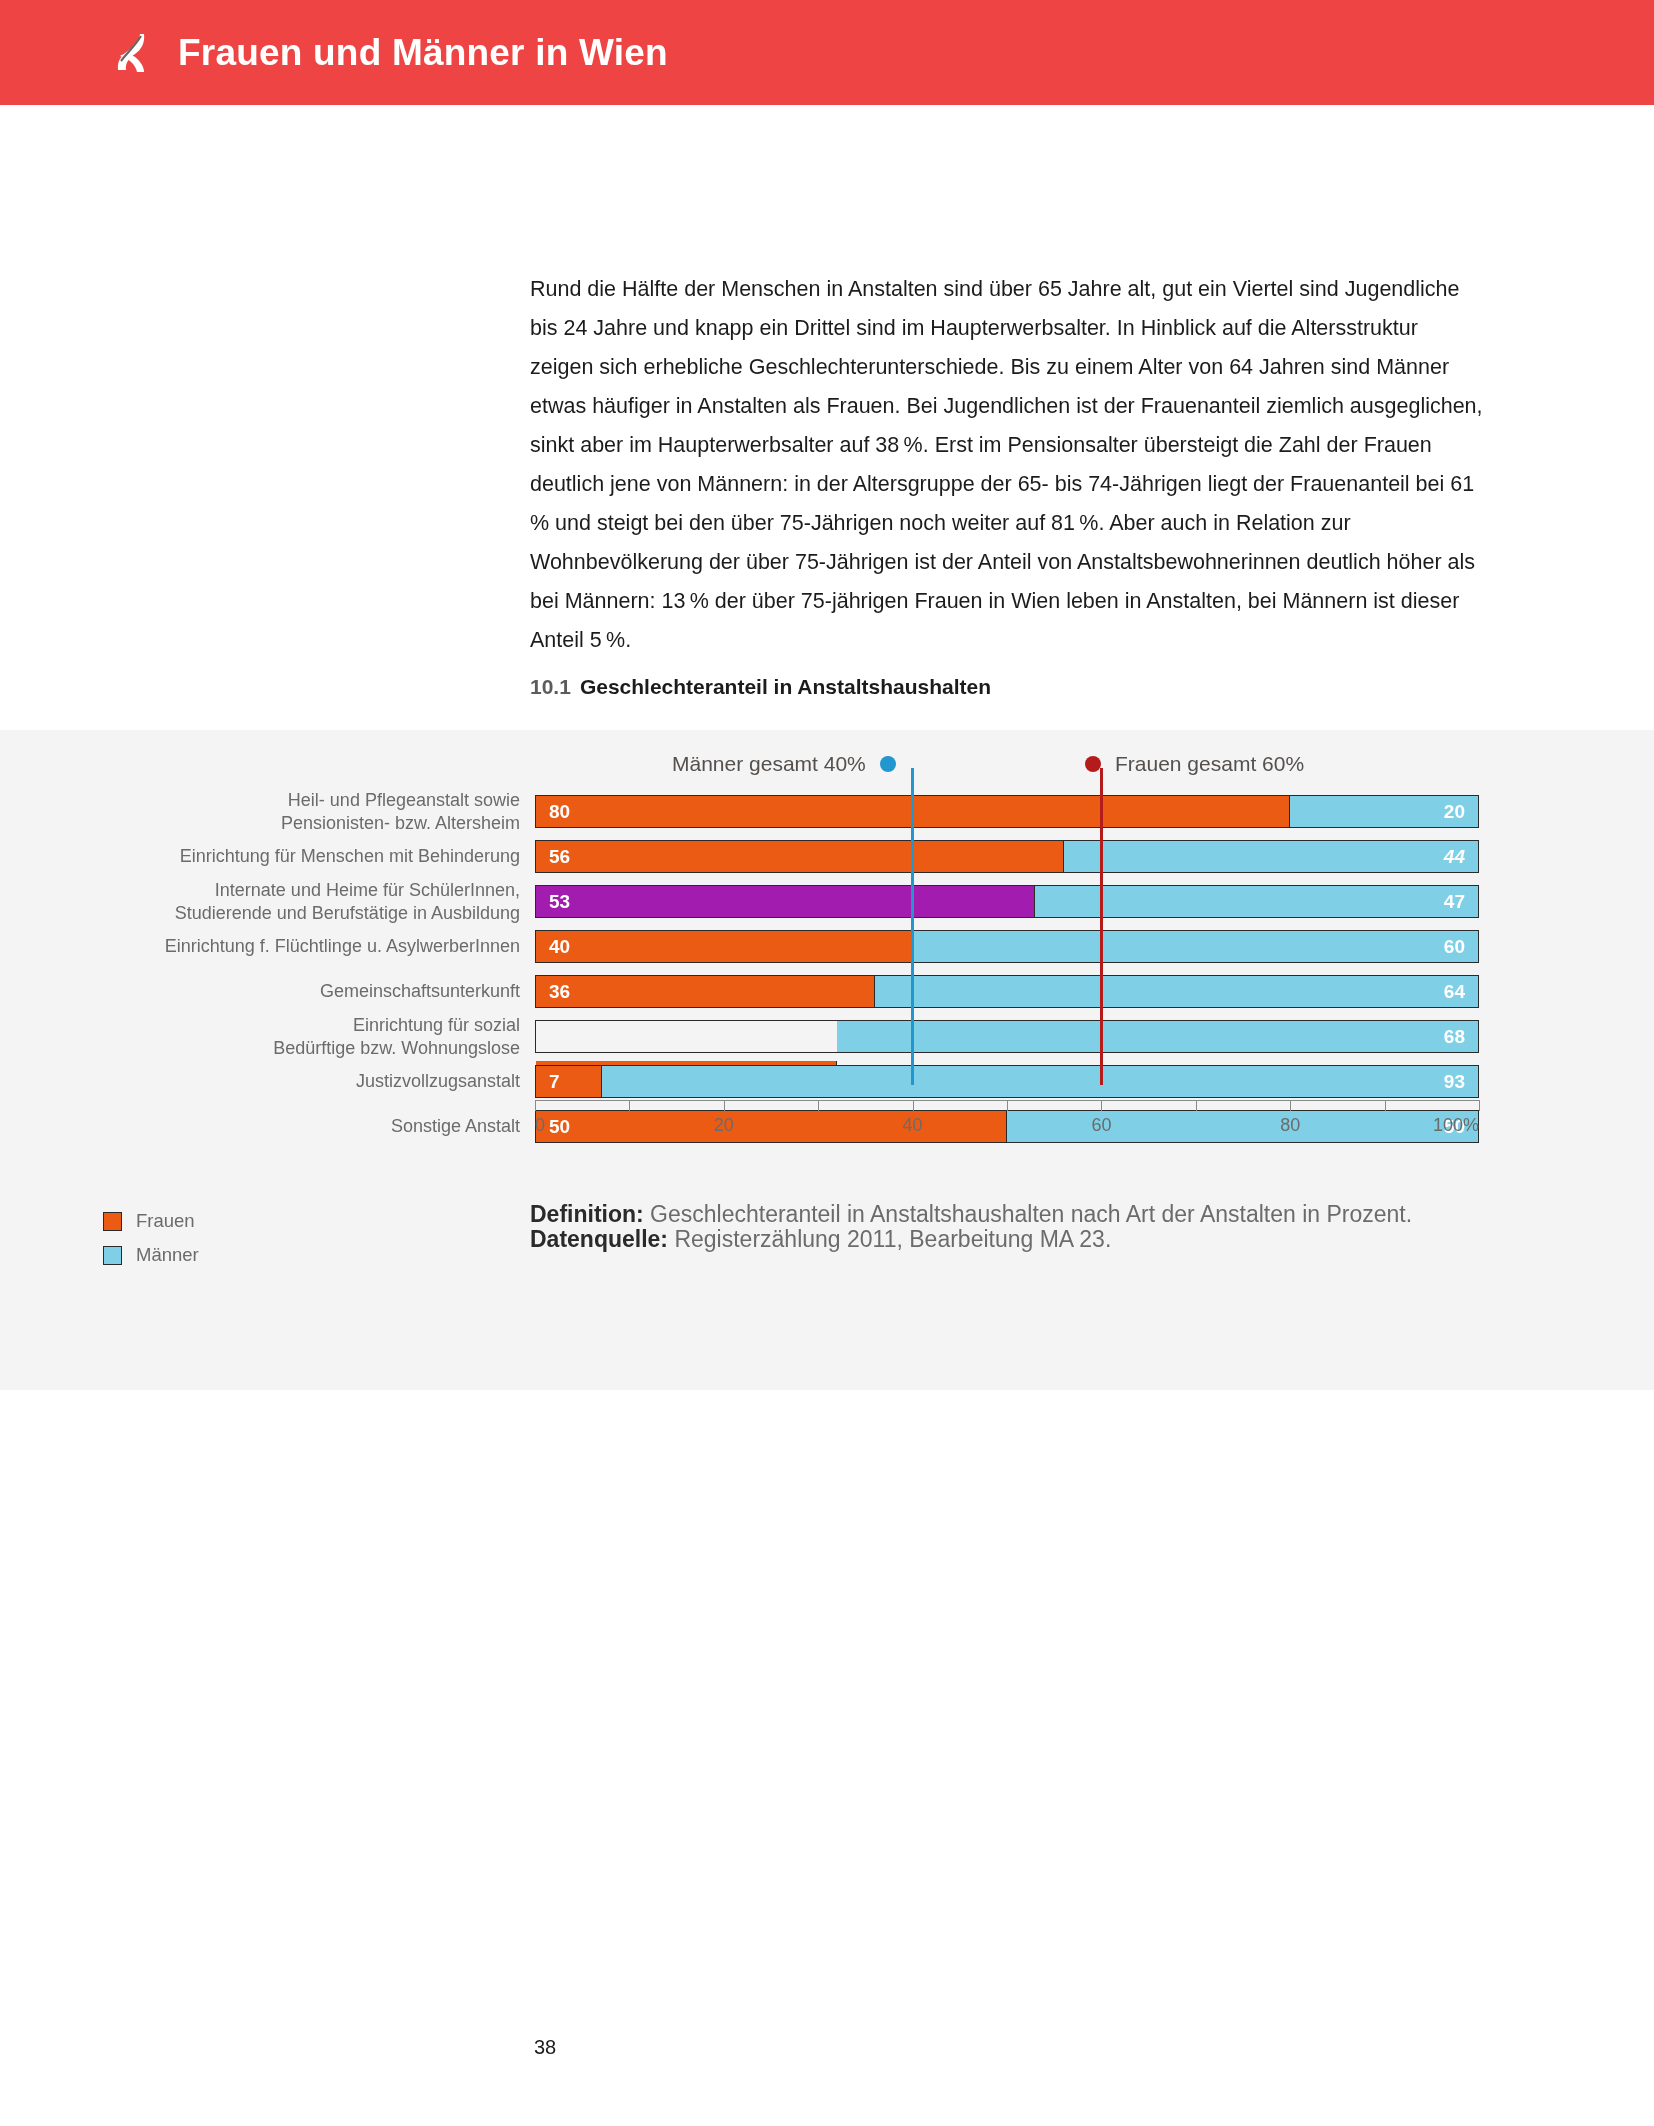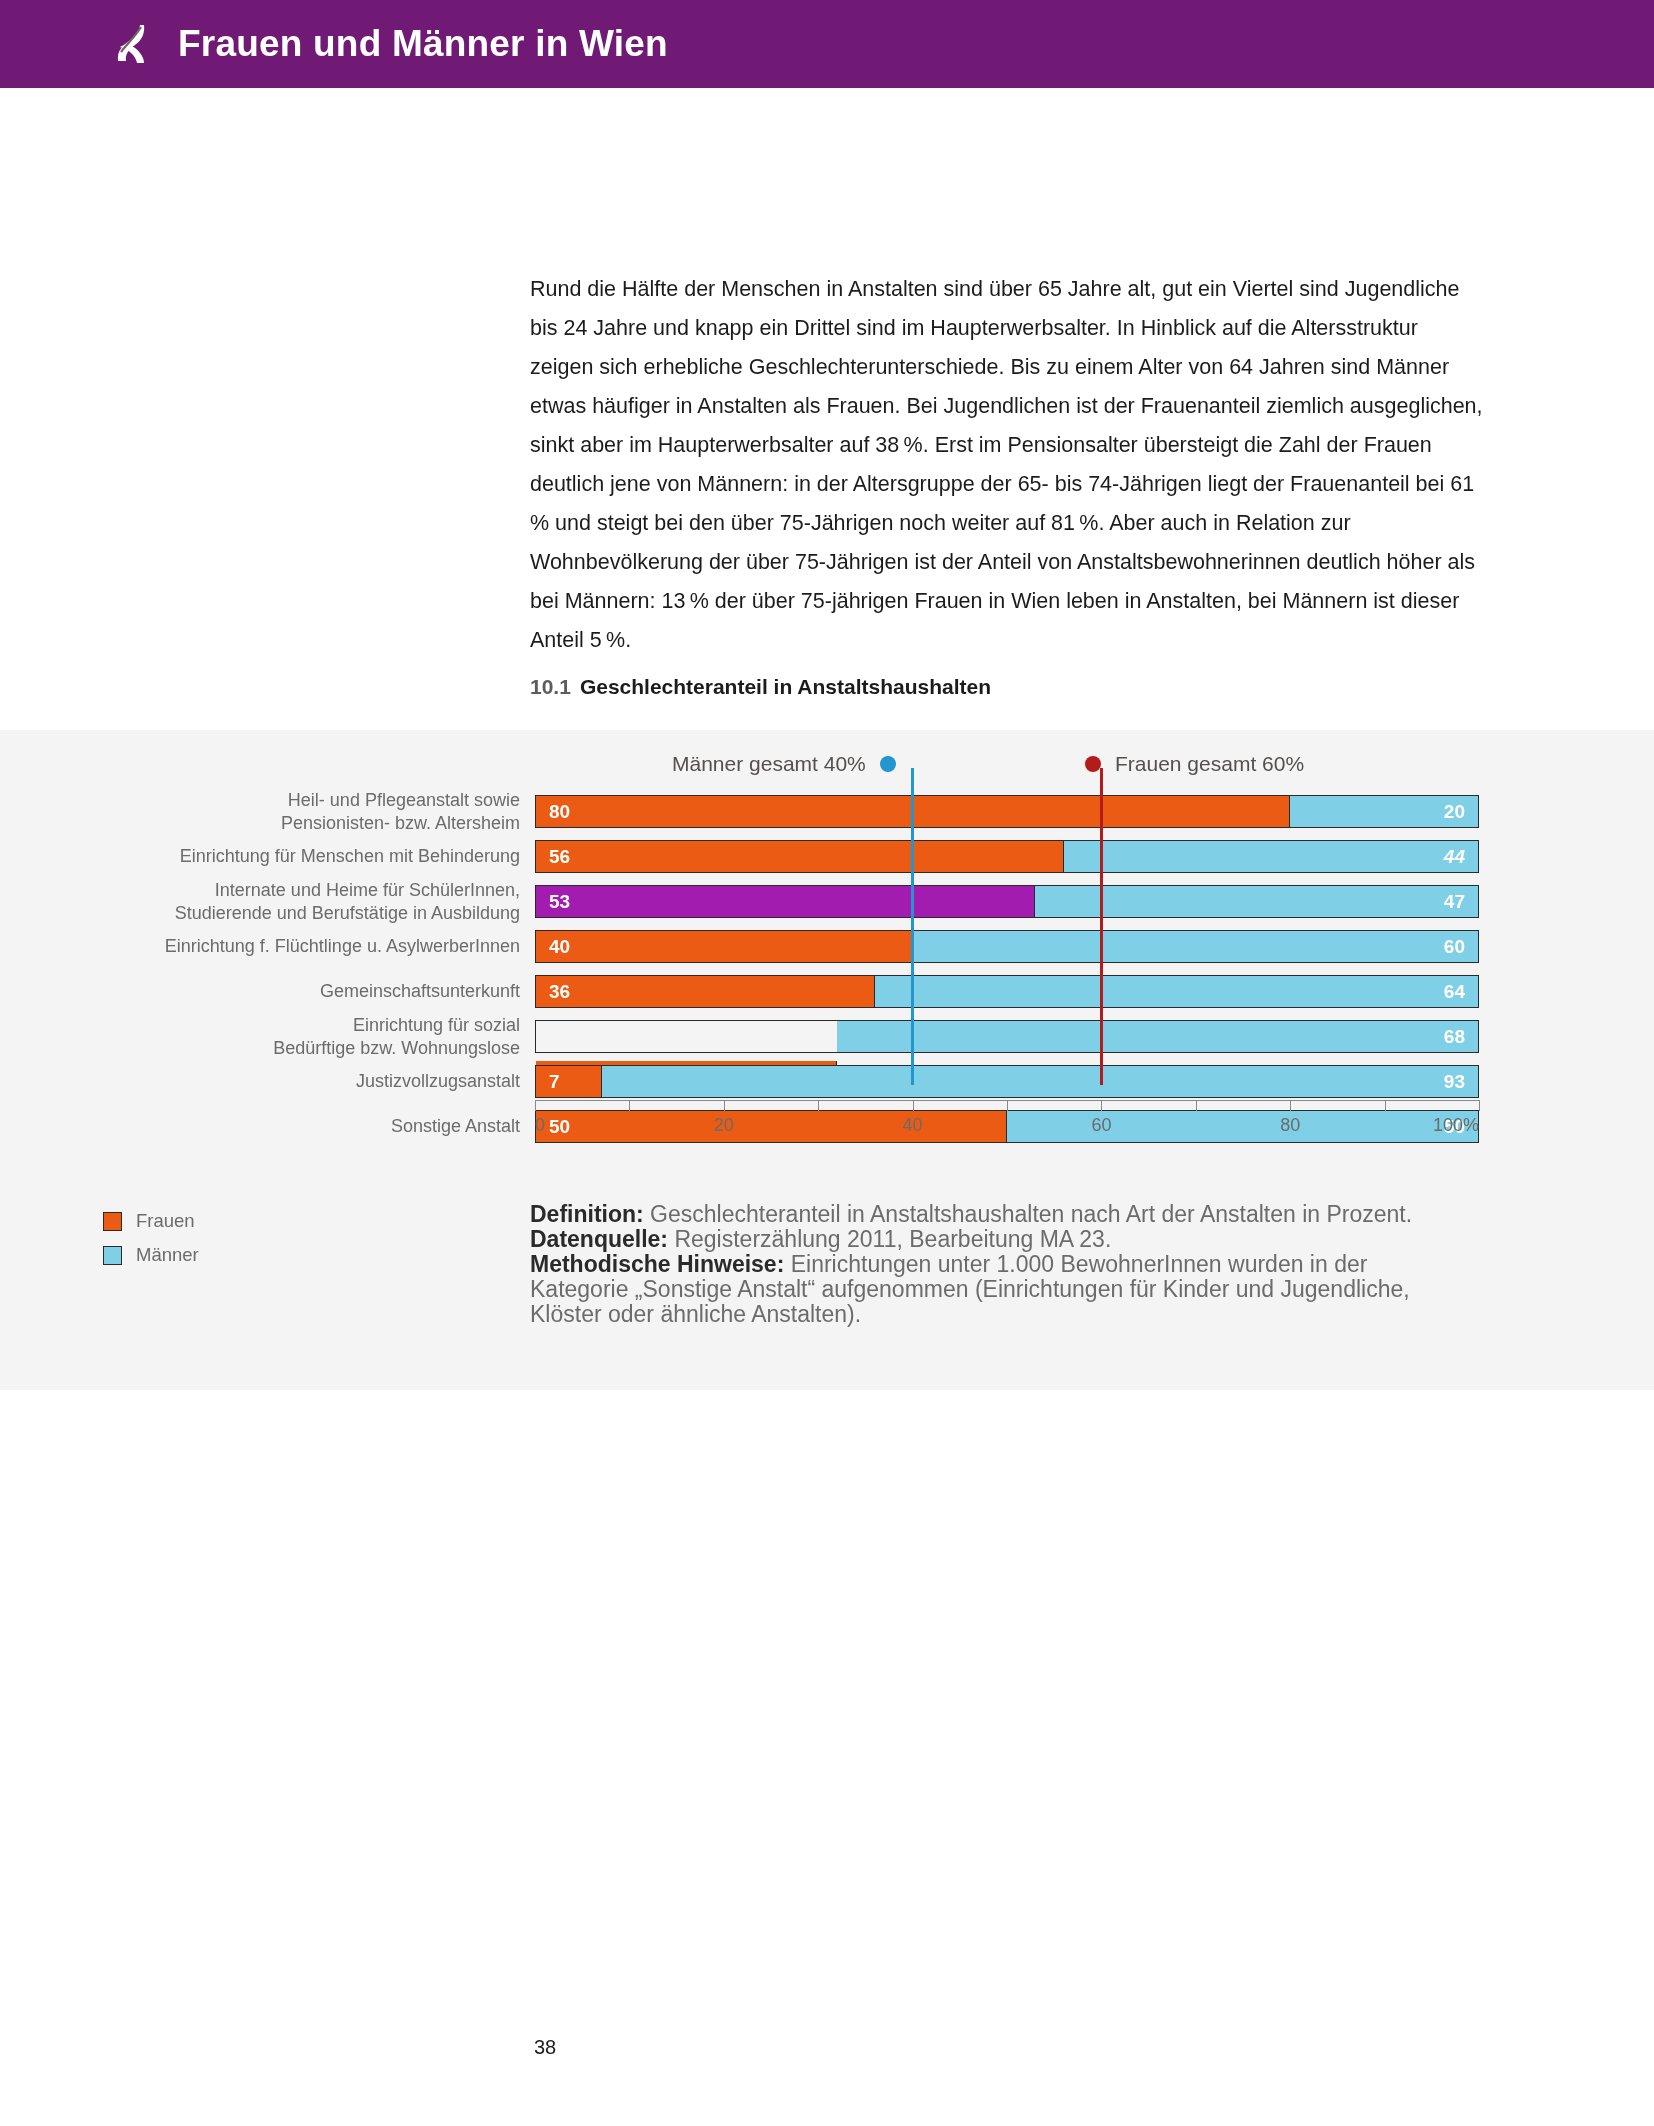--- a/index.html
+++ b/index.html
@@ -13,22 +13,22 @@
     font-family: "Liberation Sans", sans-serif;
     position: relative;
     overflow: hidden;
   }
 
   
   .header-bar {
     position: absolute;
     top: 0; left: 0;
     width: 1654px;
-    height: 88px;
-    background: #701a75;
+    height: 105px;
+    background: #ef4444;
     display: flex;
     align-items: center;
   }
   .header-icon {
     margin-left: 110px;
     width: 46px;
     height: 46px;
     flex: 0 0 auto;
   }
   .header-title {
@@ -405,21 +405,18 @@
     </div>
   </div>
 
   <div class="footnotes">
     <div>
       <b>Definition:</b><span> Geschlechteranteil in Anstaltshaushalten nach Art der Anstalten in Prozent.</span>
     </div>
     <div>
       <b>Datenquelle:</b><span> Registerzählung 2011, Bearbeitung MA 23.</span>
     </div>
-    <div>
-      <b>Methodische Hinweise:</b><span> Einrichtungen unter 1.000 BewohnerInnen wurden in der Kategorie „Sonstige Anstalt“ aufgenommen (Einrichtungen für Kinder und Jugendliche, Klöster oder ähnliche Anstalten).</span>
-    </div>
   </div>
 <div class="stem" style="background: rgb(33, 150, 207); top: 38px; height: 27px; left: 911.1px;"></div>
     <div class="stem" style="background: rgb(180, 27, 27); top: 38px; height: 27px; left: 1099.9px;"></div>
   </div>
 
 <div class="page-number">38</div>
 
 </body></html>

